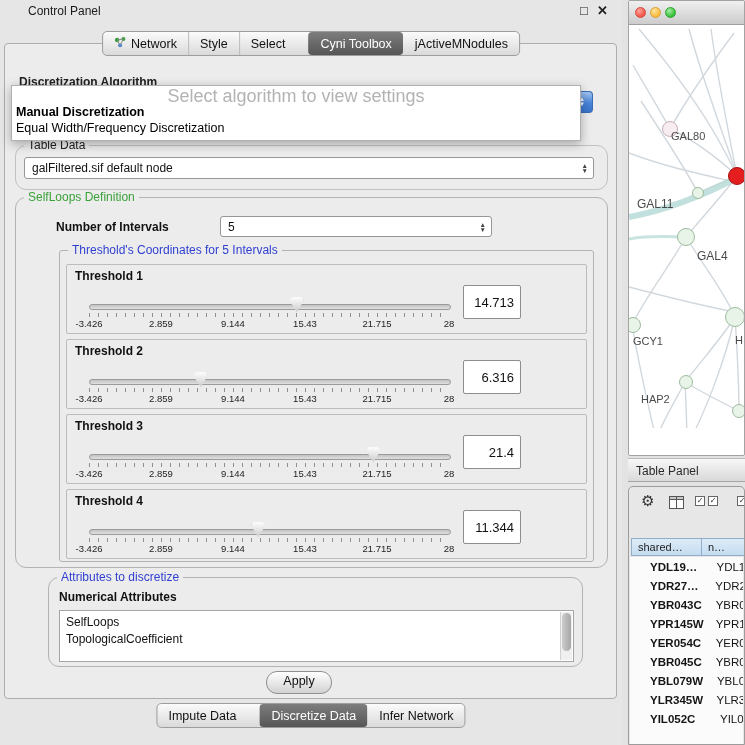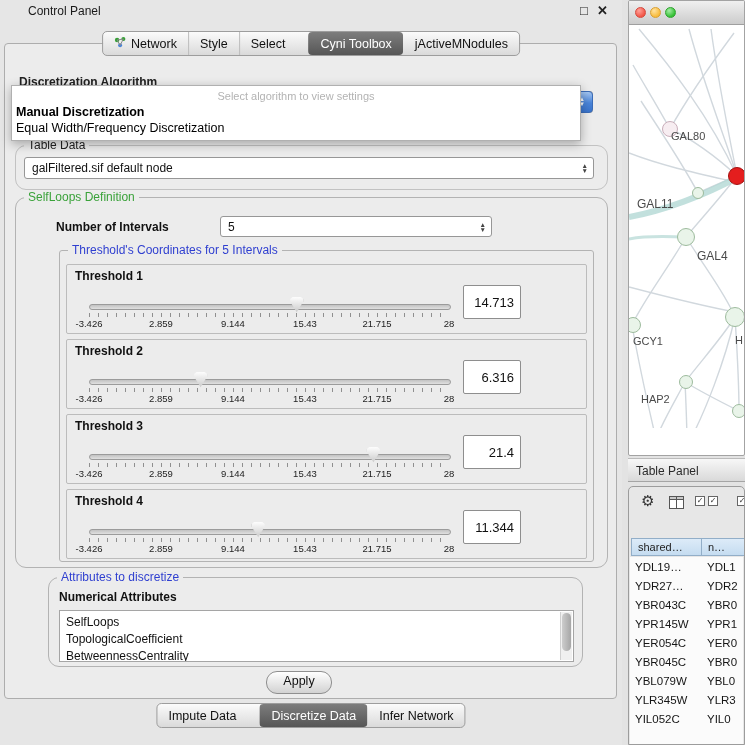--- a/index.html
+++ b/index.html
@@ -38,21 +38,21 @@
                 display:flex;flex-direction:column;align-items:center;
                 font-size:6.5px;line-height:5px;color:#444;}
   .combo-hidden{left:18px;top:47px;width:570px;height:22px;}
   .blue-cap{position:absolute;right:-1px;top:-1px;width:22px;height:22px;border-radius:4px;
             background:linear-gradient(#a3c6f2 0%,#4a84d8 55%,#3a74cc 100%);
             border:1px solid #3a6cb8;box-sizing:border-box;display:flex;flex-direction:column;
             align-items:center;justify-content:center;font-size:6px;line-height:5px;color:#fff;}
   .algo-popup{position:absolute;left:6px;top:41px;width:568px;background:#fff;
               border:1px solid #b0b0b0;box-shadow:0 3px 10px rgba(0,0,0,.3);
               z-index:20;padding:2px 0 4px;}
-  .popup-placeholder{text-align:center;color:#b3b3b3;font-size:11px;height:16px;line-height:16px;}
+  .popup-placeholder{text-align:center;color:#b3b3b3;font-size:18px;height:16px;line-height:16px;}
   .popup-item{font-size:12.5px;color:#000;height:16px;line-height:16px;padding-left:4px;}
   .popup-item.bold{font-weight:bold;}
 
   
   .group{position:absolute;border:1px solid #b3b3b3;border-radius:11px;box-sizing:border-box;}
   .gtitle{position:absolute;top:-8px;left:8px;background:#ececec;padding:0 4px;
           font-size:12px;white-space:nowrap;}
   .gtitle.green{color:#3aa23a;}
   .gtitle.blue{color:#2f3fd0;}
   .gtitle.plain{color:#222;}
@@ -127,21 +127,21 @@
   .chk{position:absolute;top:9px;width:10px;height:10px;border:1px solid #666;background:#fff;
        box-sizing:border-box;font-size:8px;line-height:8px;text-align:center;color:#333;}
   .chk.c1{left:66px;} .chk.c2{left:79px;} .chk.c3{left:108px;}
   .th-cell{position:absolute;top:51px;height:18px;box-sizing:border-box;
            background:linear-gradient(#ddebf8,#c5dcf0);border:1px solid #92aec8;
            font-size:11px;color:#222;padding:2px 0 0 6px;overflow:hidden;}
   .th-cell.h1{left:2px;width:71px;}
   .th-cell.h2{left:72px;width:55px;}
   .tbl-body{position:absolute;left:1px;top:70px;width:113px;bottom:0;background:#fbfbfb;overflow:hidden;}
   .trow{display:flex;height:19px;align-items:center;font-size:11.5px;color:#151515;}
-  .tc1{width:70px;padding-left:5px;overflow:hidden;white-space:nowrap;}
+  .tc1{width:70px;padding-left:20px;overflow:hidden;white-space:nowrap;font-weight:bold;}
   .tc2{padding-left:2px;overflow:hidden;white-space:nowrap;}
 </style>
 </head>
 <body>
 
 <div class="left-panel">
 
   <div class="titlebar">
     <span class="title">Control Panel</span>
     <span class="win-btn btn-min">□</span>
@@ -290,21 +290,20 @@
         </div>
       </div>
     </div>
 
     <div class="group grp-attrs">
       <span class="gtitle blue">Attributes to discretize</span>
       <div class="attr-title">Numerical Attributes</div>
       <div class="attr-list">
         <div class="attr-item">SelfLoops</div>
         <div class="attr-item">TopologicalCoefficient</div>
-        <div class="attr-item">BetweennessCentrality</div>
         <div class="vscroll">
             <div class="vthumb"></div>
           </div>
       </div>
     </div>
 
     <div class="apply-btn">Apply</div>
   </div>
 
   <div class="tabstrip bottom">

